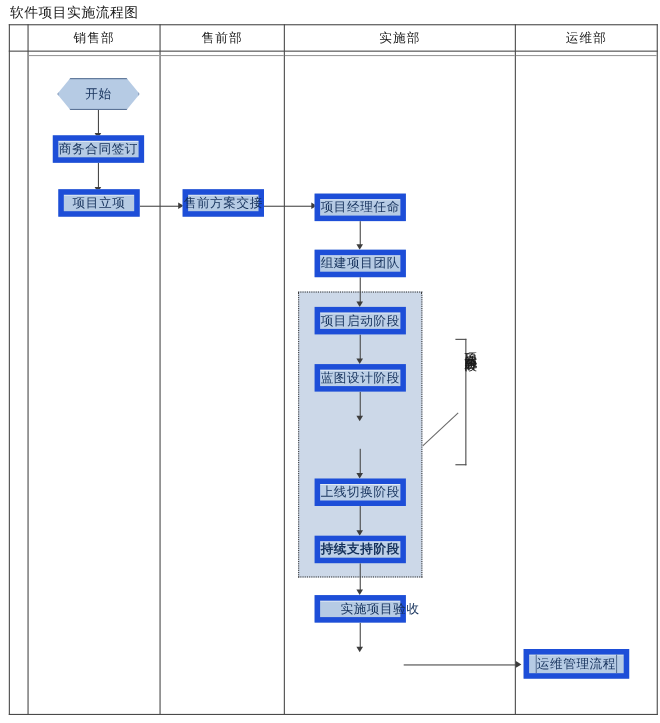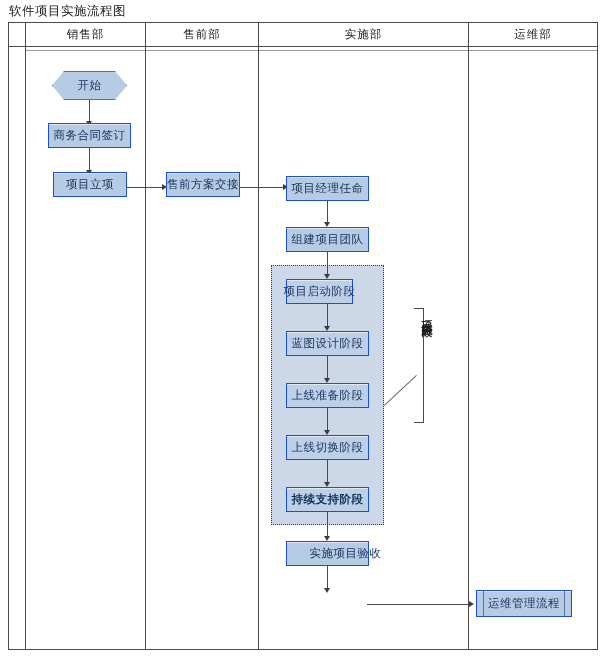--- a/index.html
+++ b/index.html
@@ -39,21 +39,21 @@
     background:#ccd8e8;
     border:1px dotted #3b3b3b;
     box-sizing:border-box;
   }
 
   
   .node{
     position:absolute;
     box-sizing:border-box;
     background:#b6cbe4;
-    border:1px solid #1d4ed8;
+    border:5px solid #1d4ed8;
     display:flex;align-items:center;justify-content:center;
     font-size:11.5px;letter-spacing:.5px;
     white-space:nowrap;
     color:#16325c;
     box-shadow:0 1px 0 rgba(255,255,255,.55) inset;
   }
   .node.light{background:#bdd0e7;}
 
   
   .node.hex{
@@ -211,31 +211,28 @@
   </div>
 
   <div class="node" style="left:286px;top:176px;width:83px;height:25px;">
     <span>项目经理任命</span>
   </div>
 
   <div class="node" style="left:286px;top:227px;width:83px;height:25px;">
     <span>组建项目团队</span>
   </div>
 
-  <div class="node light" style="left:286px;top:279px;width:67px;height:25px;">
+  <div class="node light" style="left:286px;top:279px;width:83px;height:25px;">
     <span>项目启动阶段</span>
   </div>
 
   <div class="node light" style="left:286px;top:331px;width:83px;height:25px;">
     <span>蓝图设计阶段</span>
   </div>
 
-  <div class="node light" style="left:286px;top:383px;width:83px;height:25px;">
-    <span>上线准备阶段</span>
-  </div>
 
   <div class="node light" style="left:286px;top:435px;width:83px;height:25px;">
     <span>上线切换阶段</span>
   </div>
 
   <div class="node light" style="left:286px;top:487px;width:83px;height:25px;font-weight:bold;">
     <span>持续支持阶段</span>
   </div>
 
   <div class="node" style="left:286px;top:541px;width:83px;height:25px;padding-left:36px;">

